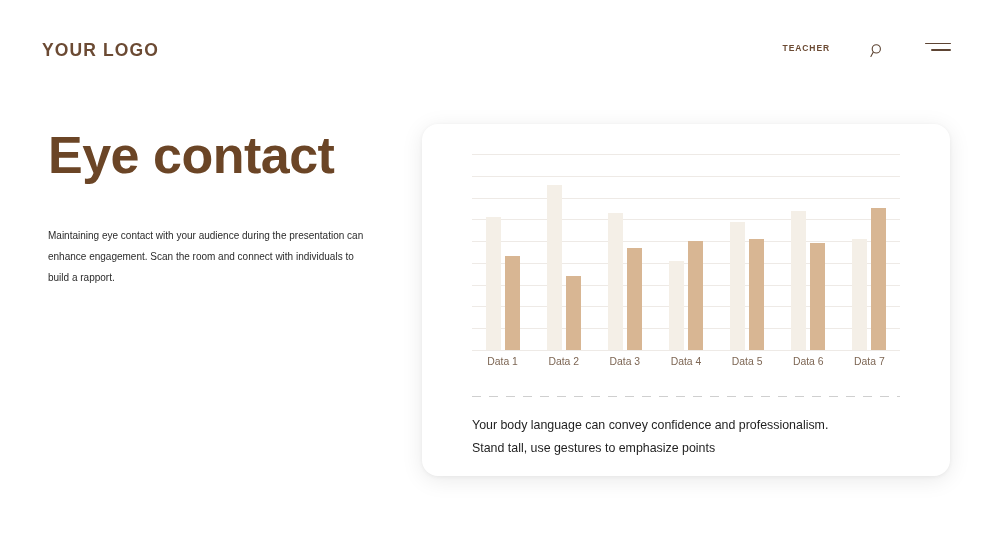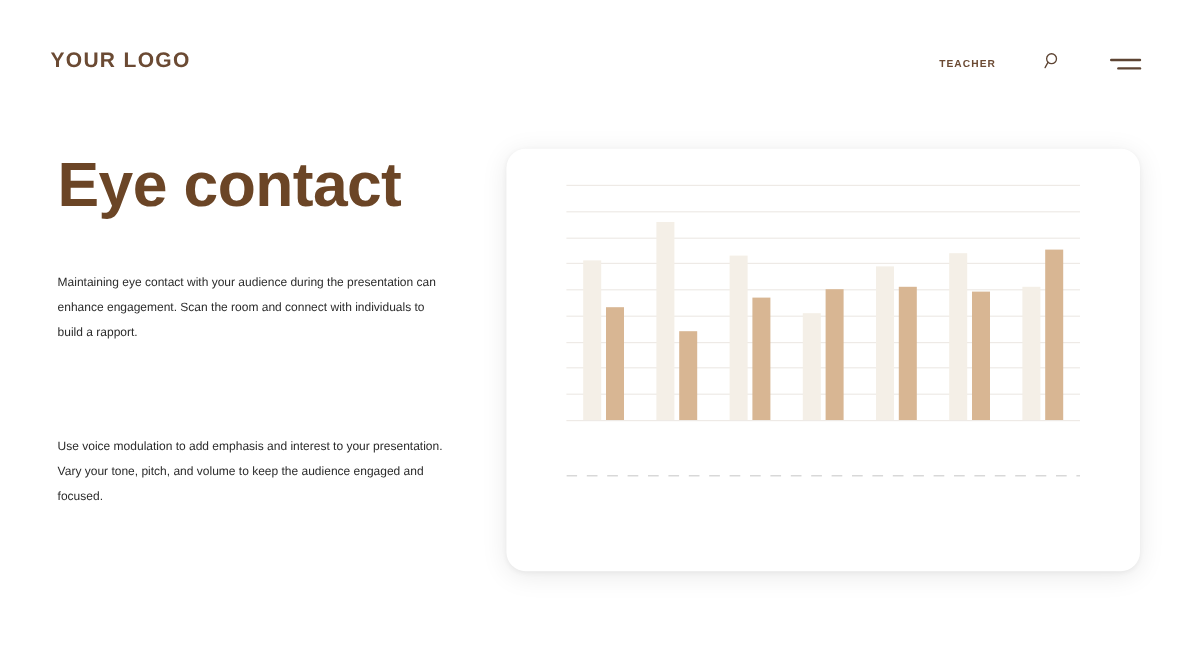--- a/index.html
+++ b/index.html
@@ -32,21 +32,21 @@
   }
   .logo {
     font-size: 17.5px;
     font-weight: 700;
     letter-spacing: 1.1px;
     color: #6b4a33;
     white-space: nowrap;
   }
   .header-right {
     display: flex;
-    align-items: flex-end;
+    align-items: flex-start;
     gap: 40px;
   }
   .nav-link {
     font-size: 8.5px;
     font-weight: 700;
     letter-spacing: 0.9px;
     color: #6b4a33;
     white-space: nowrap;
   }
   .icon-btn {
@@ -206,21 +206,20 @@
           <i class="l1"></i>
             <i class="l2"></i>
         </span>
       </div>
     </div>
   </div>
 
   <div class="left-col">
     <div class="title">Eye contact</div>
     <div class="para first">Maintaining eye contact with your audience during the presentation can enhance engagement. Scan the room and connect with individuals to build a rapport.</div>
-    <div class="para second">Use voice modulation to add emphasis and interest to your presentation. Vary your tone, pitch, and volume to keep the audience engaged and focused.</div>
   </div>
 
   <div class="card">
 
     <div class="chart-wrap">
       <div class="grid">
           <div class="gl" style="top: 0px;"></div>
           <div class="gl" style="top: 21.7778px;"></div>
           <div class="gl" style="top: 43.5556px;"></div>
           <div class="gl" style="top: 65.3333px;"></div>
@@ -256,19 +255,32 @@
             <div class="bar a" style="height: 139.378px; background: rgb(244, 239, 231);"></div>
             <div class="bar b" style="height: 106.711px; background: rgb(216, 182, 147);"></div>
           </div>
           <div class="group">
             <div class="bar a" style="height: 111.067px; background: rgb(244, 239, 231);"></div>
             <div class="bar b" style="height: 141.556px; background: rgb(216, 182, 147);"></div>
           </div>
         </div>
     </div>
 
+    <div class="xlabels">
+        <div class="xlabel">Data 1</div>
+        <div class="xlabel">Data 2</div>
+        <div class="xlabel">Data 3</div>
+        <div class="xlabel">Data 4</div>
+        <div class="xlabel">Data 5</div>
+        <div class="xlabel">Data 6</div>
+        <div class="xlabel">Data 7</div>
+      </div>
 
     <div class="divider"></div>
 
+    <div class="caption">
+      <span class="cl">Your body language can convey confidence and professionalism.</span>
+      <span class="cl">Stand tall, use gestures to emphasize points</span>
+    </div>
 
   </div>
 
 </div>
 
 </body></html>

